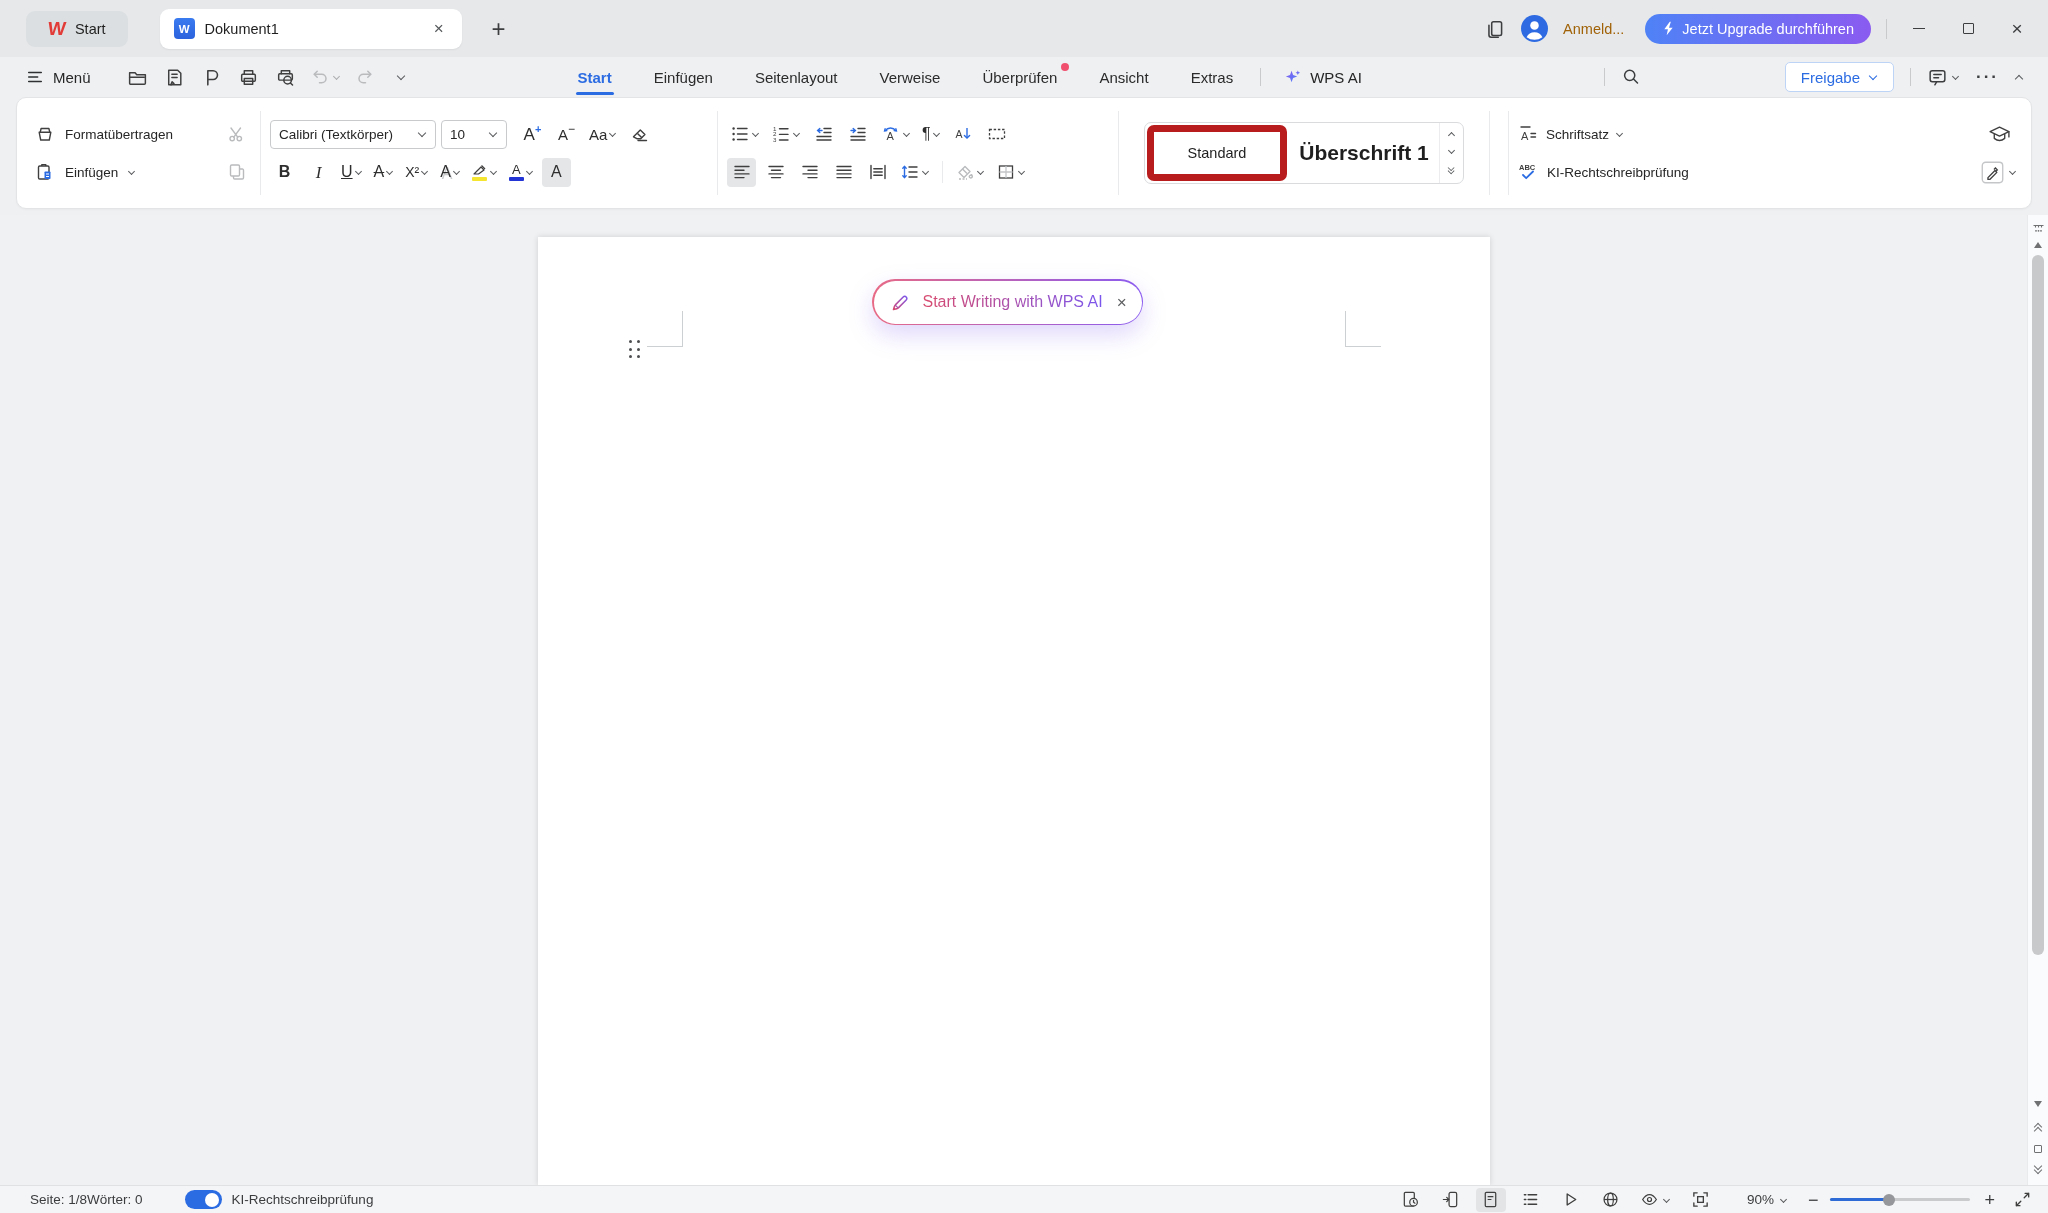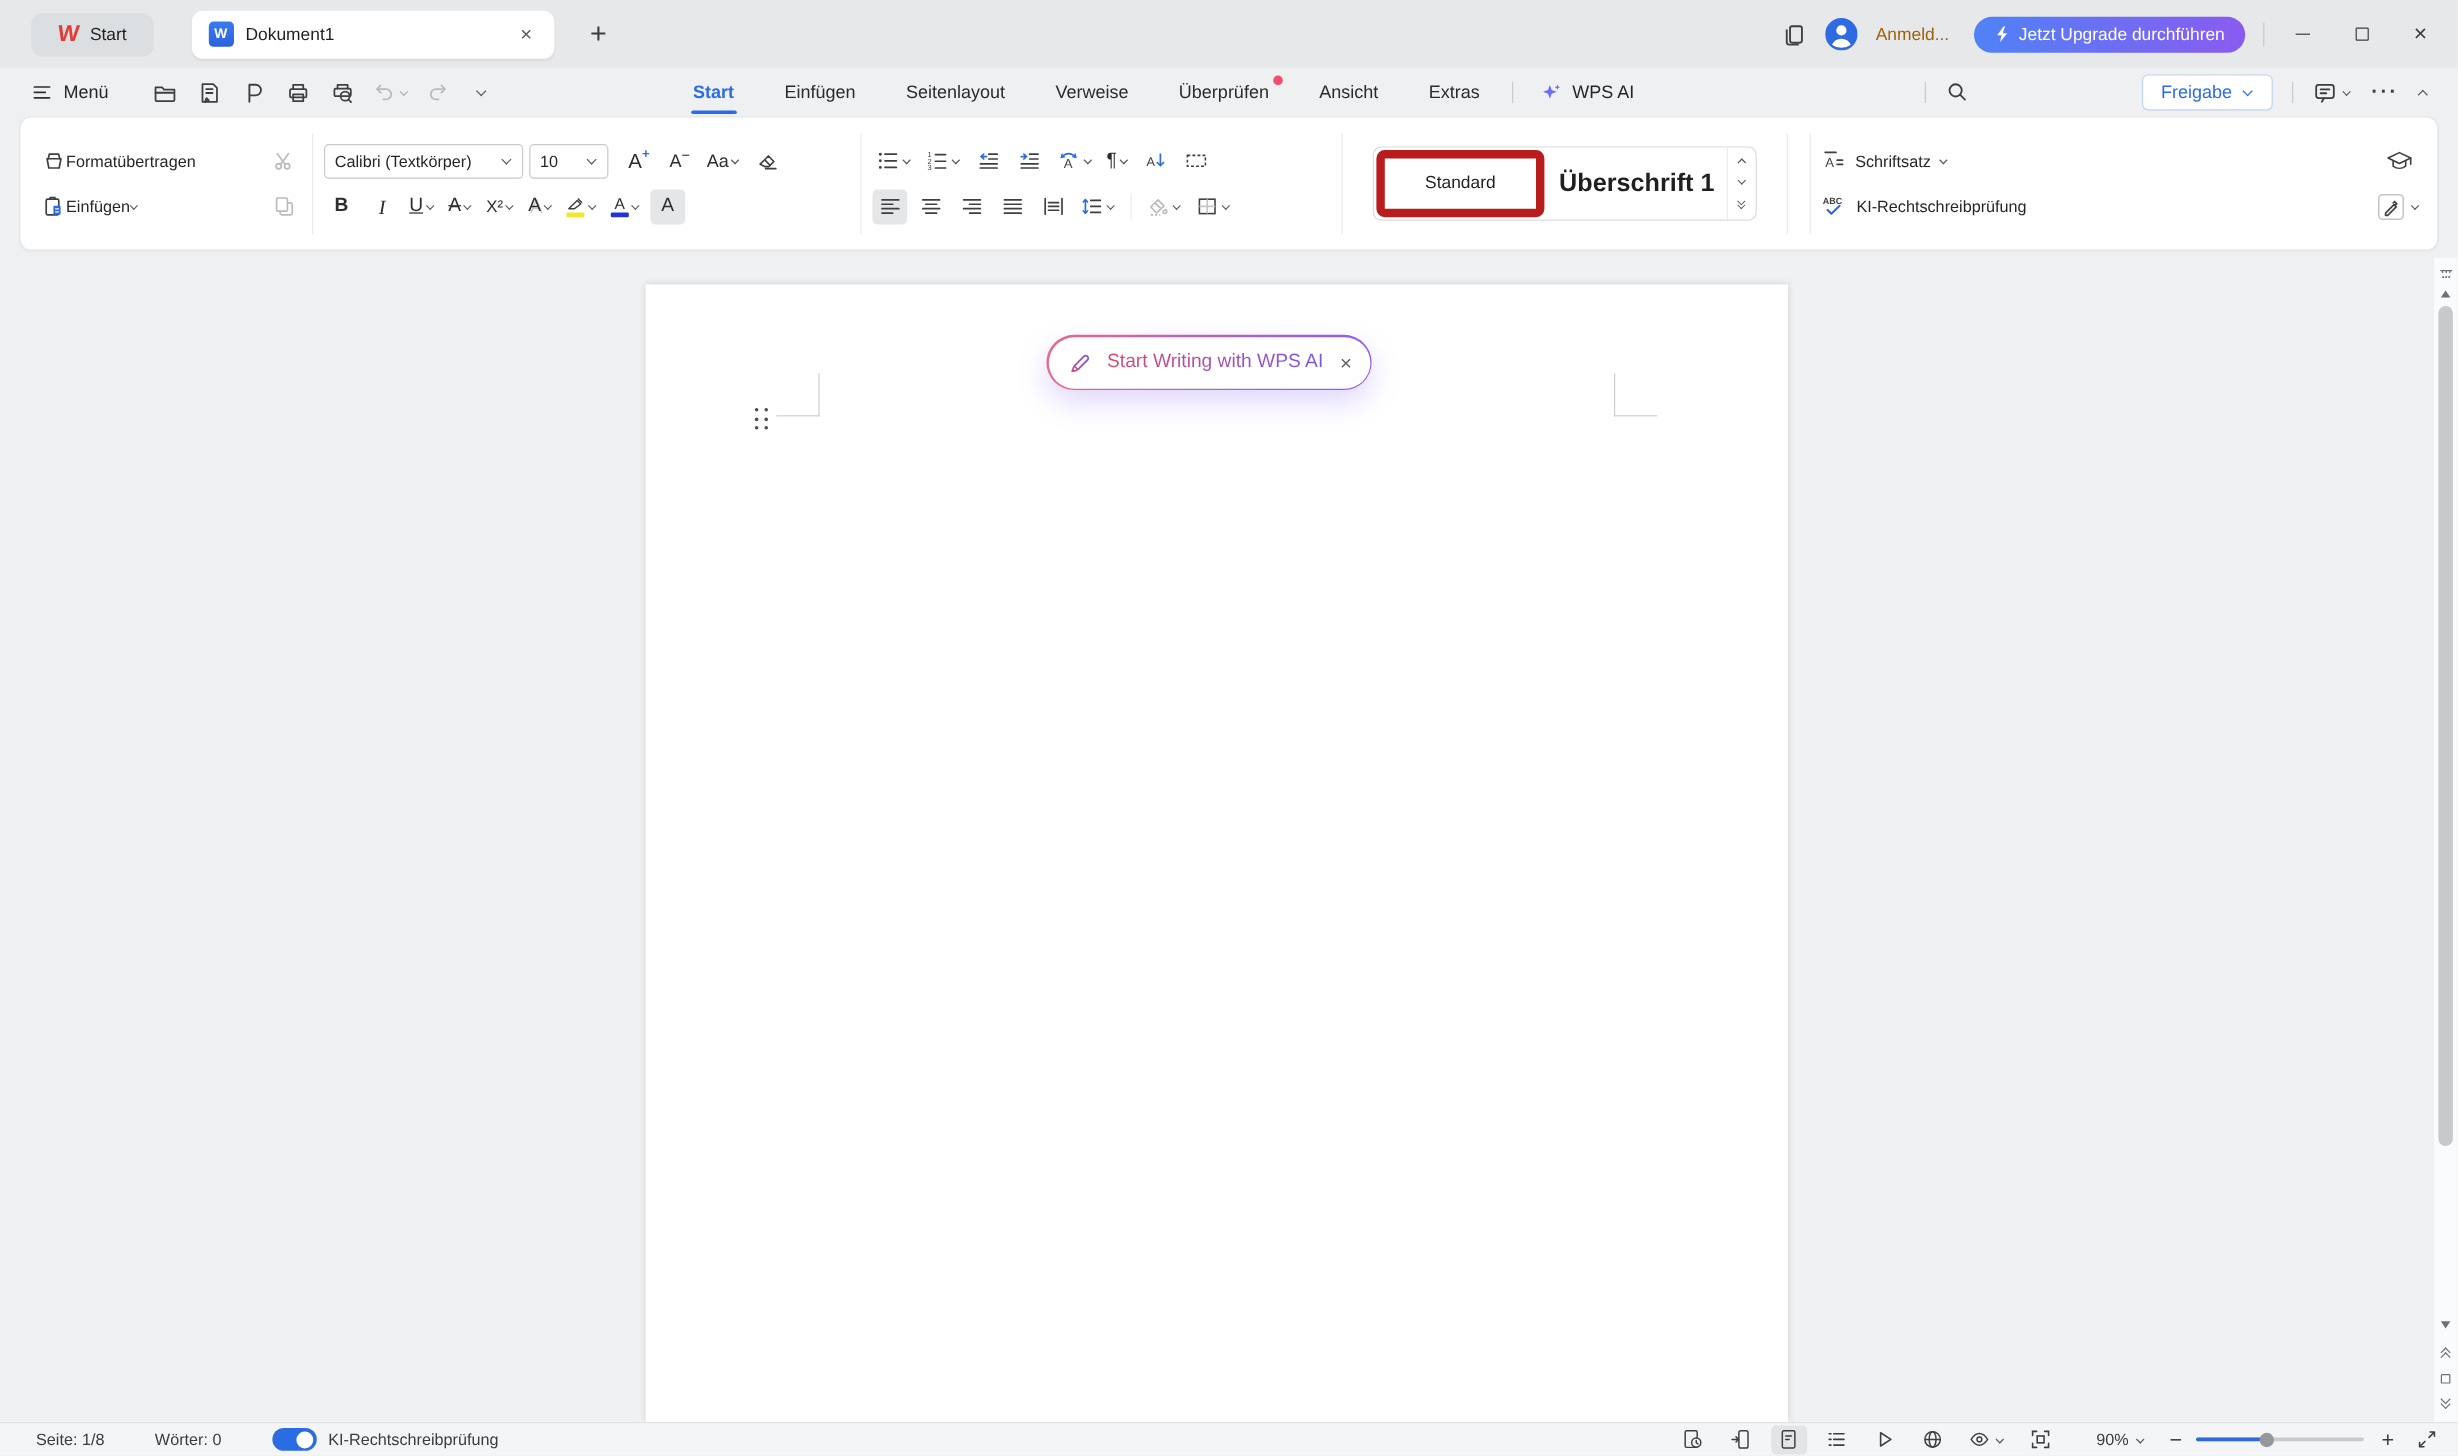--- a/index.html
+++ b/index.html
@@ -54,21 +54,21 @@
   .mb-right{margin-left:auto;display:flex;align-items:center;gap:16px}
   .sharebtn{height:30px;border:1px solid #bdd4f6;background:#fff;border-radius:5px;color:#2c6ce3;font-size:15px;display:flex;align-items:center;gap:9px;padding:0 15px}
   .dots3{font-size:17px;letter-spacing:2px;color:#3c3e40;font-weight:700}
 
   
   .ribbonwrap{background:#eef0f2;padding:0 16px 6px;flex:none}
   .ribbon{background:#fff;border:1px solid #e2e4e6;border-radius:10px;height:112px;display:flex;align-items:stretch;padding:7px 12px;box-shadow:0 1px 2px rgba(0,0,0,.03)}
   .rsep{width:1px;background:#e8eaec;margin:6px 9px;flex:none}
   .rgroup{display:flex;flex-direction:column;justify-content:center;gap:5px;flex:none}
   .rrow{display:flex;align-items:center;gap:5px;height:33px}
-  .rbtn{display:flex;align-items:center;gap:0;padding:3px 6px;border-radius:4px;font-size:13.5px;color:#262626;flex:none}
+  .rbtn{display:flex;align-items:center;gap:10px;padding:3px 6px;border-radius:4px;font-size:13.5px;color:#262626;flex:none}
   .ib{width:29px;height:29px;display:flex;align-items:center;justify-content:center;border-radius:4px;flex:none}
   .ib.withchv{width:auto;padding:0 3px;gap:2px}
   .ib.on{background:#e4e6e8}
   .tic{font-size:16px;color:#2e2e2e;line-height:1}
   .select{height:29px;border:1px solid #c8cacc;border-radius:4px;background:#fff;display:flex;align-items:center;font-size:13.5px;color:#262626;padding:0 8px;gap:6px}
   .fontsel{width:166px}.sizesel{width:66px}
   .select .lbl{flex:1;white-space:nowrap;overflow:hidden}
   .colorbar{display:flex;flex-direction:column;align-items:center;gap:1px}
   .colorbar .bar{width:15px;height:4px;border-radius:1px}
   .stylebox{display:flex;align-items:stretch;border:1px solid #d9dbdd;border-radius:7px;background:#fff;height:62px;align-self:center;overflow:hidden}
@@ -97,21 +97,21 @@
   .tri.up{border-bottom:6px solid #6f7173}
   .tri.down{border-top:6px solid #6f7173}
   .sq{position:absolute;left:6px;width:8px;height:8px;border:1.3px solid #6f7173;border-radius:1px}
   .dblchv{position:absolute;left:5px;width:10px;height:10px}
   .dblchv::before,.dblchv::after{content:"";position:absolute;left:1.5px;width:5px;height:5px;border-right:1.4px solid #6f7173;border-bottom:1.4px solid #6f7173}
   .dblchv.up::before{transform:rotate(-135deg);top:1px}.dblchv.up::after{transform:rotate(-135deg);top:5px}
   .dblchv.down::before{transform:rotate(45deg);top:0}.dblchv.down::after{transform:rotate(45deg);top:4px}
 
   
   .statusbar{height:28px;background:#f4f5f6;border-top:1px solid #dfe1e3;display:flex;align-items:center;padding:0 16px 0 30px;font-size:13.5px;color:#3a3c3e;flex:none}
-  .statusbar .gap40{margin-left:42px}
+  .statusbar .gap40{}
   .toggle{width:37px;height:19px;border-radius:10px;background:#2c6ce3;position:relative;margin-left:42px;flex:none}
   .toggle::after{content:"";position:absolute;right:2.5px;top:2.5px;width:14px;height:14px;border-radius:50%;background:#fff}
   .sb-right{margin-left:auto;display:flex;align-items:center}
   .sic{width:30px;height:24px;display:flex;align-items:center;justify-content:center;border-radius:4px;margin:0 5px;flex:none}
   .sic.active{background:#e2e4e6}
   .zoomtxt{margin:0 6px 0 26px}
   .zminus{font-size:18px;color:#3a3c3e;margin:0 12px 0 20px;line-height:1}
   .slider{position:relative;width:140px;height:3px;background:#c9cbcd;border-radius:2px}
   .slider .fill{position:absolute;left:0;top:0;height:3px;width:58px;background:#2e6bd6;border-radius:2px}
   .slider .knob{position:absolute;left:53px;top:-4.5px;width:12px;height:12px;border-radius:50%;background:#95979a}

